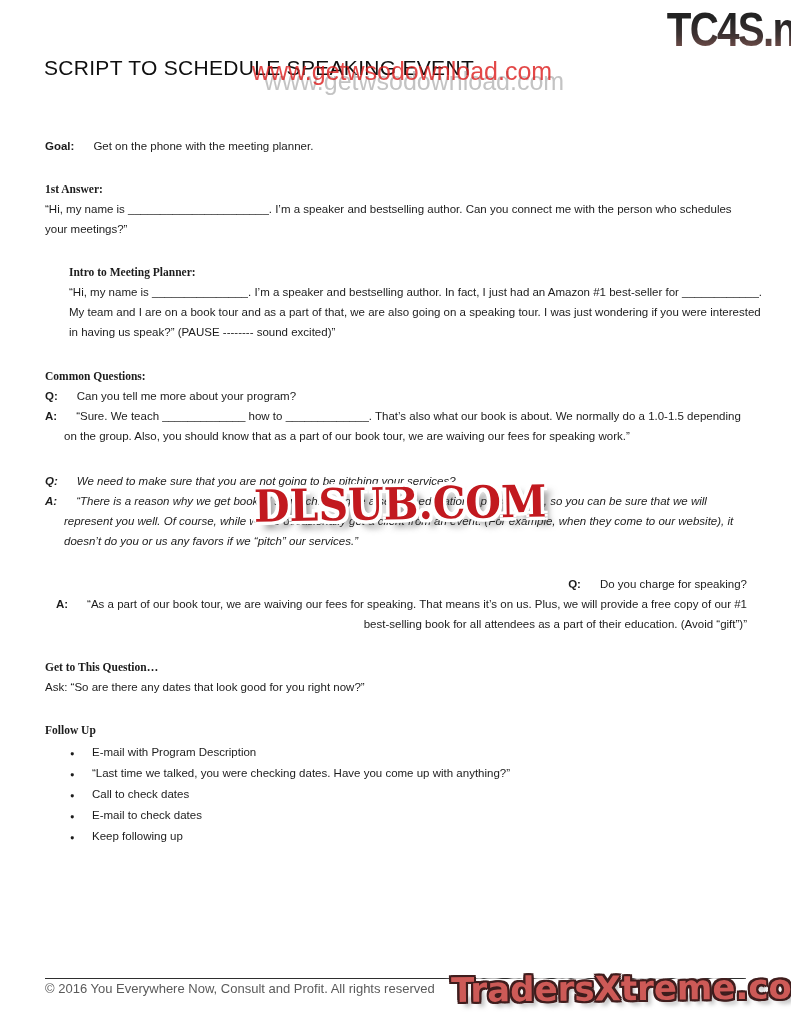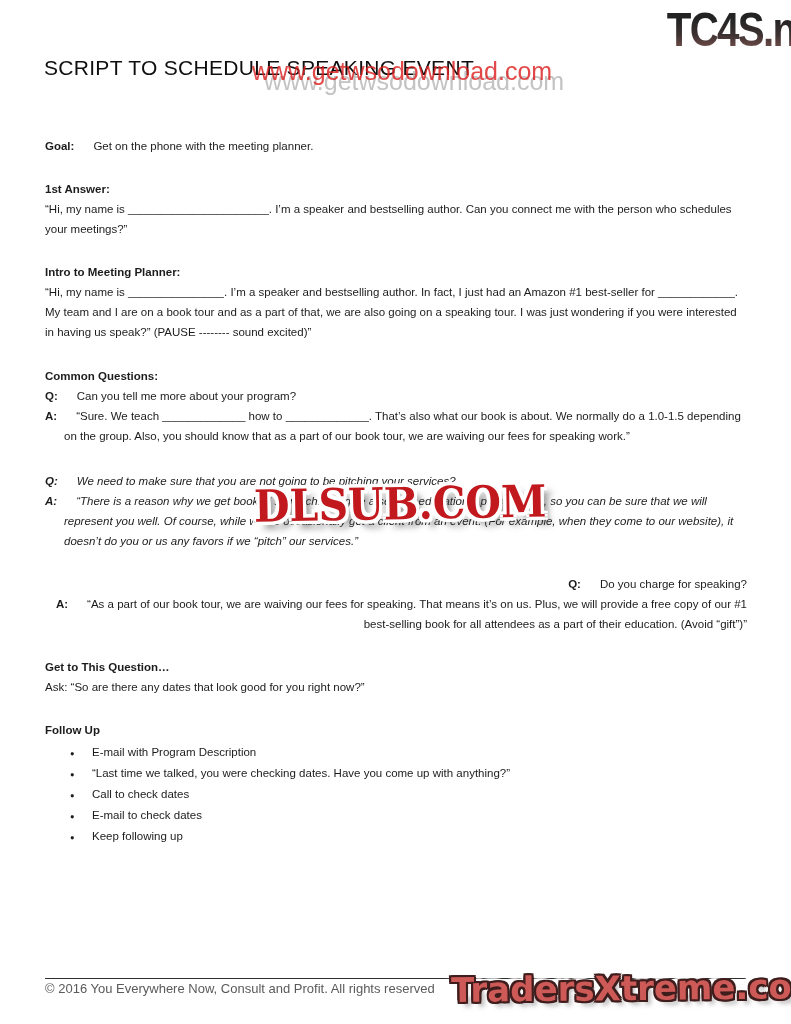--- a/index.html
+++ b/index.html
@@ -2,21 +2,21 @@
 <html><head>
 <meta charset="utf-8">
 <style>
   html,body{margin:0;padding:0;background:#ffffff;}
   .page{
     position:relative;width:791px;height:1024px;background:#ffffff;overflow:hidden;
     font-family:"Liberation Sans",sans-serif;font-size:11.5px;color:#1c1c1c;padding-left:37px;
   }
   .page p{margin:0;}
   .block{position:absolute;left:45px;width:702px;line-height:20px;}
-  .heading{font-weight:bold;}
+  .heading{font-weight:bold;font-family:Liberation Serif, serif;}
   .lbl{font-weight:bold;margin-right:19px;}
   .answer{padding-left:19px;text-indent:-19px;}
 
   
   .doc-title{
     position:absolute;left:44px;top:56px;z-index:1;
     font-size:21px;letter-spacing:0.3px;color:#0f0f0f;white-space:nowrap;
   }
 
   
@@ -56,21 +56,21 @@
     color:#cd5a57;white-space:nowrap;transform:rotate(-0.6deg);
     text-shadow:
       -2px -2px 0 #3f1d1d, 2px -2px 0 #3f1d1d, -2px 2px 0 #3f1d1d, 2px 2px 0 #3f1d1d,
       -2px 0 0 #3f1d1d, 2px 0 0 #3f1d1d, 0 -2px 0 #3f1d1d, 0 2px 0 #3f1d1d,
       -5px -5px 3px rgba(255,255,255,0.95), 5px 5px 4px rgba(130,130,130,0.5);
   }
 
   
   .s-goal{top:136px;}
   .s-ans1{top:179px;}
-  .s-intro{top:262px;}
+  .s-intro{top:262px;margin-left:24px;}
   .s-common{top:366px;}
   .s-qa2{top:471px;font-style:italic;}
   .s-qa3{top:574px;text-align:right;}
   .s-getto{top:657px;}
   .s-follow{top:720px;}
 
   
   .s-follow ul{list-style:none;margin:2px 0 0 0;padding:0 0 0 47px;}
   .s-follow li{position:relative;line-height:21px;}
   .s-follow li::before{

